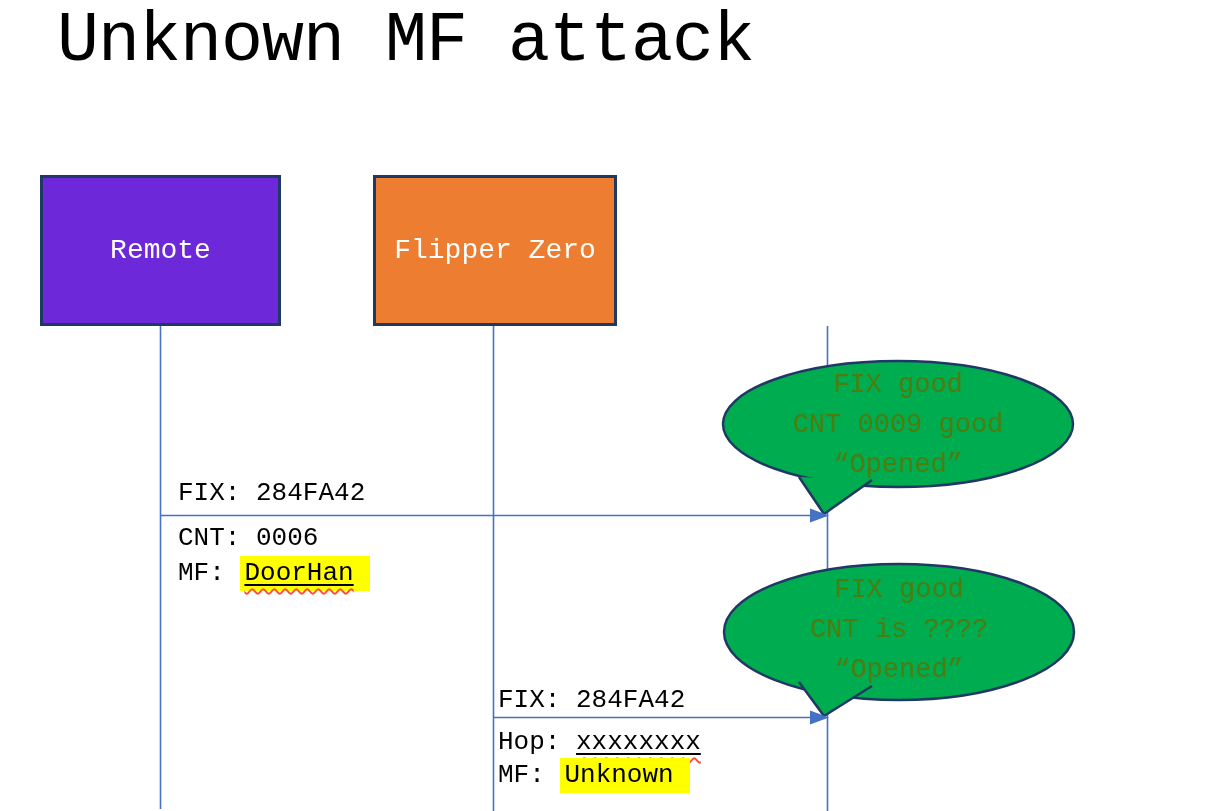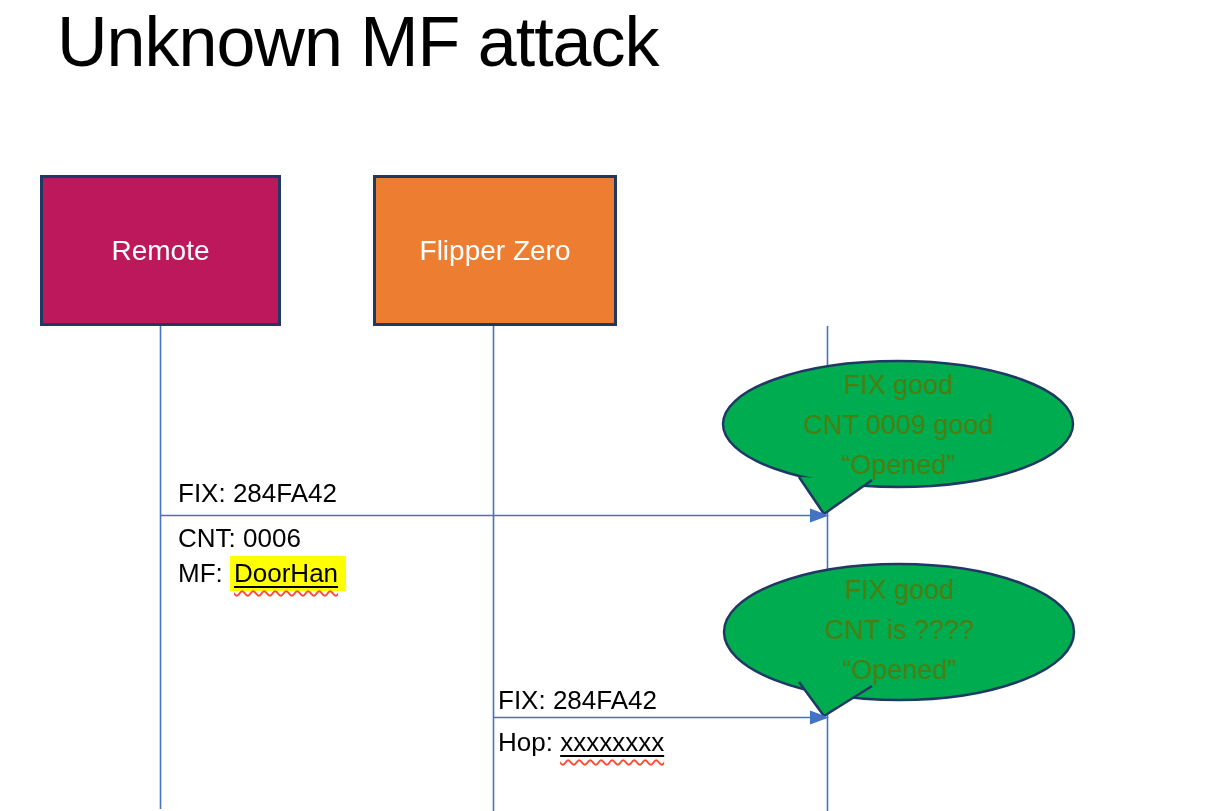--- a/index.html
+++ b/index.html
@@ -2,21 +2,21 @@
 <html><head>
 <meta charset="utf-8">
 <style>
   html, body { margin: 0; padding: 0; background: #ffffff; }
   .slide {
     position: relative;
     width: 1216px;
     height: 811px;
     background: #ffffff;
     overflow: hidden;
-    font-family: Liberation Sans, sans-serif;
+    font-family: Liberation Mono, monospace;
     border-radius: 18px;
   }
   .title {
     position: absolute;
     left: 57px;
     top: 2px;
     margin: 0;
     font-size: 70px;
     font-weight: 300;
     letter-spacing: -1px;
@@ -60,21 +60,21 @@
     text-align: center;
     white-space: nowrap;
   }
   .msg-label {
     position: absolute;
     font-size: 26px;
     color: #000000;
     white-space: nowrap;
     text-align: right;
   }
-  .hl { background: #ffff00; padding: 2px 8px 3px 4px; }
+  .hl { background: #ffff00; padding: 2px 16px 3px 4px; }
   .u-solid {
     text-decoration-line: underline;
     text-decoration-style: solid;
     text-decoration-thickness: 2px;
     text-underline-offset: 4px;
   }
   .u-wavy {
     text-decoration-line: underline;
     text-decoration-style: wavy;
     text-decoration-color: #ff4b33;
@@ -108,21 +108,21 @@
       <line class="msgline" x1="161" y1="515.5" x2="818" y2="515.5"></line>
       <polygon class="arrowhead" points="810,508.5 829,515.5 810,522.5"></polygon>
     </g>
 
     <g>
       <line class="msgline" x1="493.5" y1="717.5" x2="818" y2="717.5"></line>
       <polygon class="arrowhead" points="810,710.5 829,717.5 810,724.5"></polygon>
     </g>
   </svg>
 
-  <div class="actor actor-remote" style="background-color: #be185d;">
+  <div class="actor actor-remote" style="background-color: #6d28d9;">
     <span>Remote</span>
   </div>
   <div class="actor actor-flipper" style="background-color: rgb(237, 125, 49);">
     <span>Flipper Zero</span>
   </div>
 
   <div class="bubble-text" style="left:723px; top:365px;">
     <div>FIX good</div>
     <div>CNT 0009 good</div>
     <div>“Opened”</div>
@@ -133,14 +133,15 @@
     <div>CNT is ????</div>
     <div>“Opened”</div>
   </div>
 
   <div class="msg-label" style="left:178px; top:478px;">FIX: 284FA42</div>
   <div class="msg-label" style="left:178px; top:523px;">CNT: 0006</div>
   <div class="msg-label" style="left:178px; top:558px;"><span>MF: </span><span class="hl"><span class="u-wavy"><span class="u-solid">DoorHan</span></span></span></div>
 
   <div class="msg-label" style="left:498px; top:685px;">FIX: 284FA42</div>
   <div class="msg-label" style="left:498px; top:727px;"><span>Hop: </span><span class="u-wavy"><span class="u-solid">xxxxxxxx</span></span></div>
+  <div class="msg-label" style="left:498px; top:760px;"><span>MF: </span><span class="hl">Unknown</span></div>
 
 </div>
 
 </body></html>

